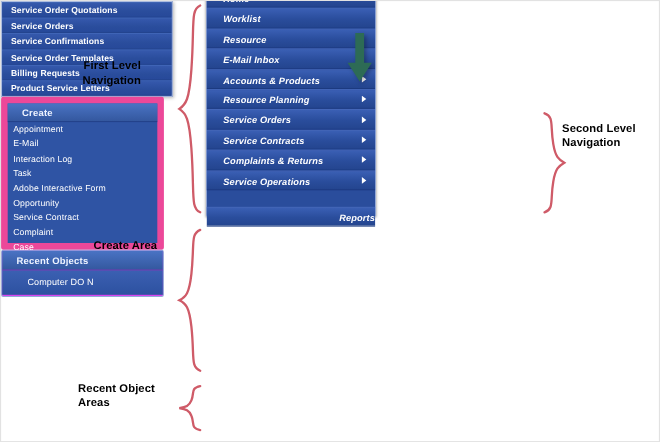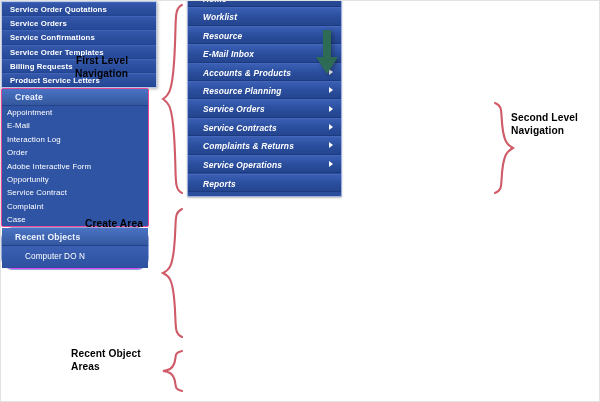--- a/index.html
+++ b/index.html
@@ -51,21 +51,21 @@
   }
   .nav-item .caret {
     position:absolute;
     right:8px; top:50%;
     transform:translateY(-50%);
     width:0;height:0;
     border-left:4px solid #ffffff;
     border-top:3px solid transparent;
     border-bottom:3px solid transparent;
   }
-  .nav-item.reports { margin-top:1px; }
+  .nav-item.reports { margin-top:15px;text-align:right; }
 
   
   #second-level {
     left:337px; top:103px; width:156px; height:87px;
     background:#2a4d9c;
     border:1px solid #b9c7e6;
     box-shadow:1px 1px 3px rgba(0,0,0,.28);
   }
   .sub-item {
     height:14.2px;
@@ -78,21 +78,21 @@
     white-space:nowrap;
     background:linear-gradient(180deg,#3558ac 0%,#2a4d9c 60%,#27499a 100%);
     border-bottom:1px solid #23448f;
     border-top:1px solid #3f64b6;
   }
 
   
   #create-area {
     left:190px; top:202px; width:148px; height:139px;
     background:#2f54a4;
-    border:1px solid #ec4899;
+    border:6px solid #ec4899;
     border-radius:2px;
   }
   .area-header {
     height:17px; line-height:17px;
     padding-left:13px;
     color:#eef3ff;
     font-size:8.6px;
     font-weight:bold;
     letter-spacing:.2px;
     background:linear-gradient(180deg,#4a73c4 0%,#34589f 100%);
@@ -105,21 +105,21 @@
     font-size:7.9px;
     letter-spacing:.1px;
     white-space:nowrap;
   }
 
   
   #recent-objects {
     left:190px; top:348px; width:148px; height:43px;
     background:#d946ef;
     border:1px solid #93a8d7;
-    border-radius:12px;
+    border-radius:2px;
   }
   #recent-objects .area-header { height:18px; line-height:18px; }
   .recent-item {
     height:22px; line-height:22px;
     padding-left:23px;
     color:#ffffff;
     font-size:8.2px;
     letter-spacing:.1px;
     background:linear-gradient(180deg,#3b60b2 0%,#2d51a0 100%);
   }
@@ -222,21 +222,21 @@
     <div class="area-item">
       <span>Appointment</span>
     </div>
     <div class="area-item">
       <span>E-Mail</span>
     </div>
     <div class="area-item">
       <span>Interaction Log</span>
     </div>
     <div class="area-item">
-      <span>Order</span>
+      <span>Task</span>
     </div>
     <div class="area-item">
       <span>Adobe Interactive Form</span>
     </div>
     <div class="area-item">
       <span>Opportunity</span>
     </div>
     <div class="area-item">
       <span>Service Contract</span>
     </div>

